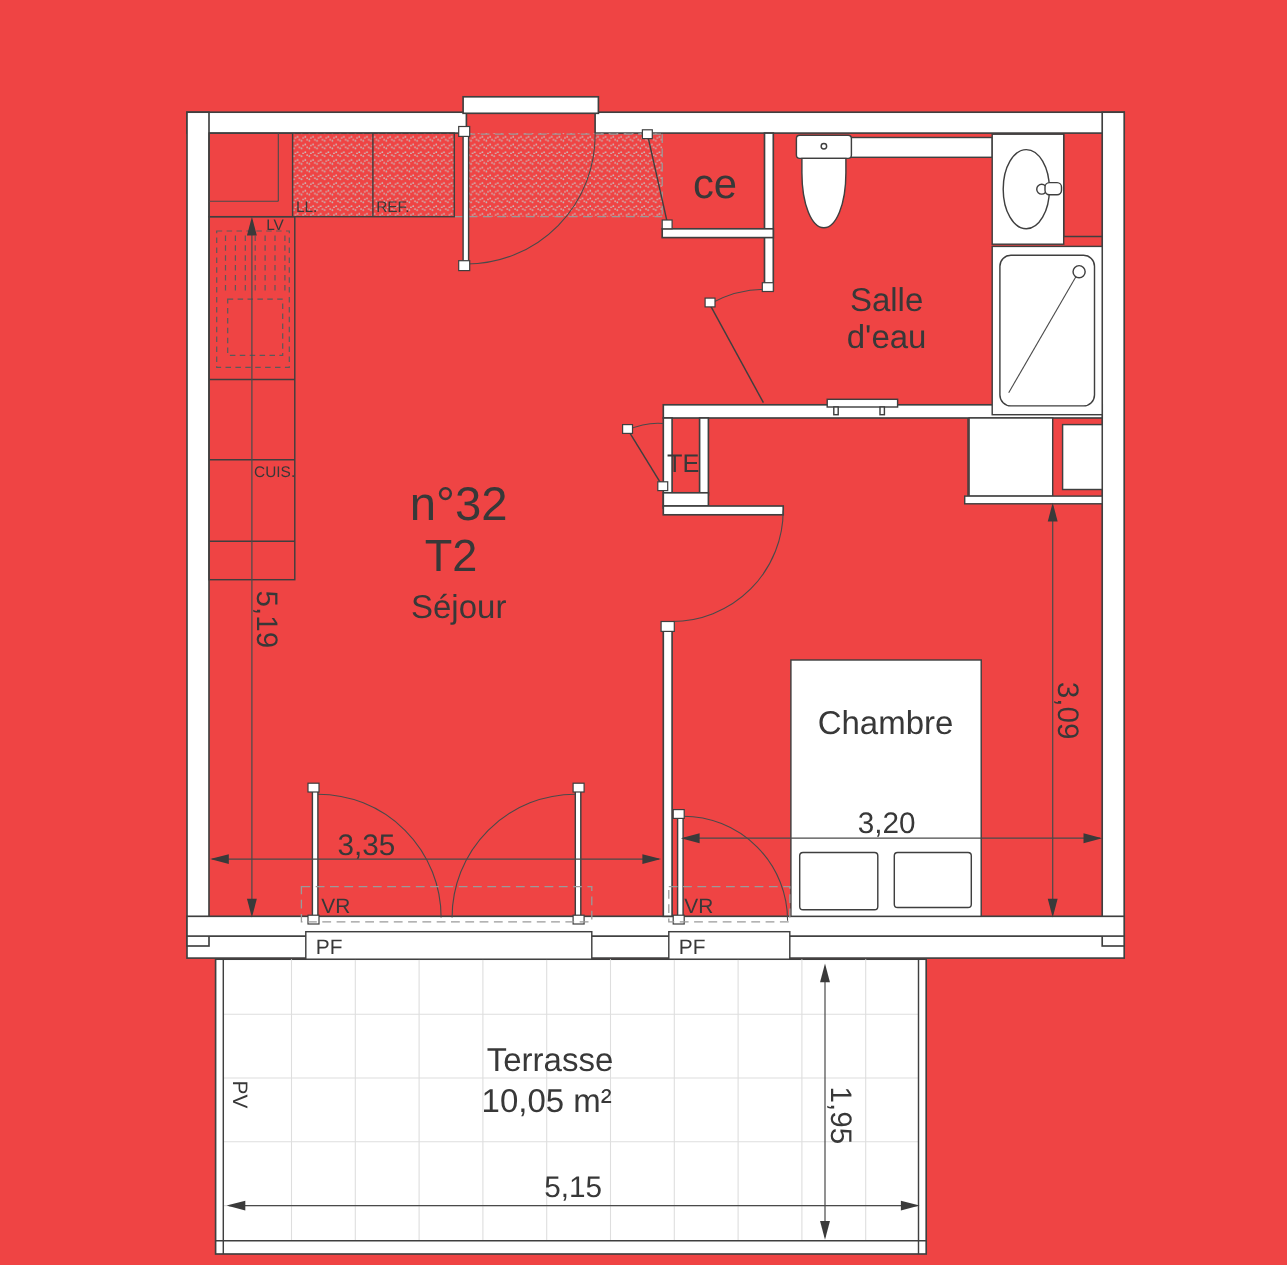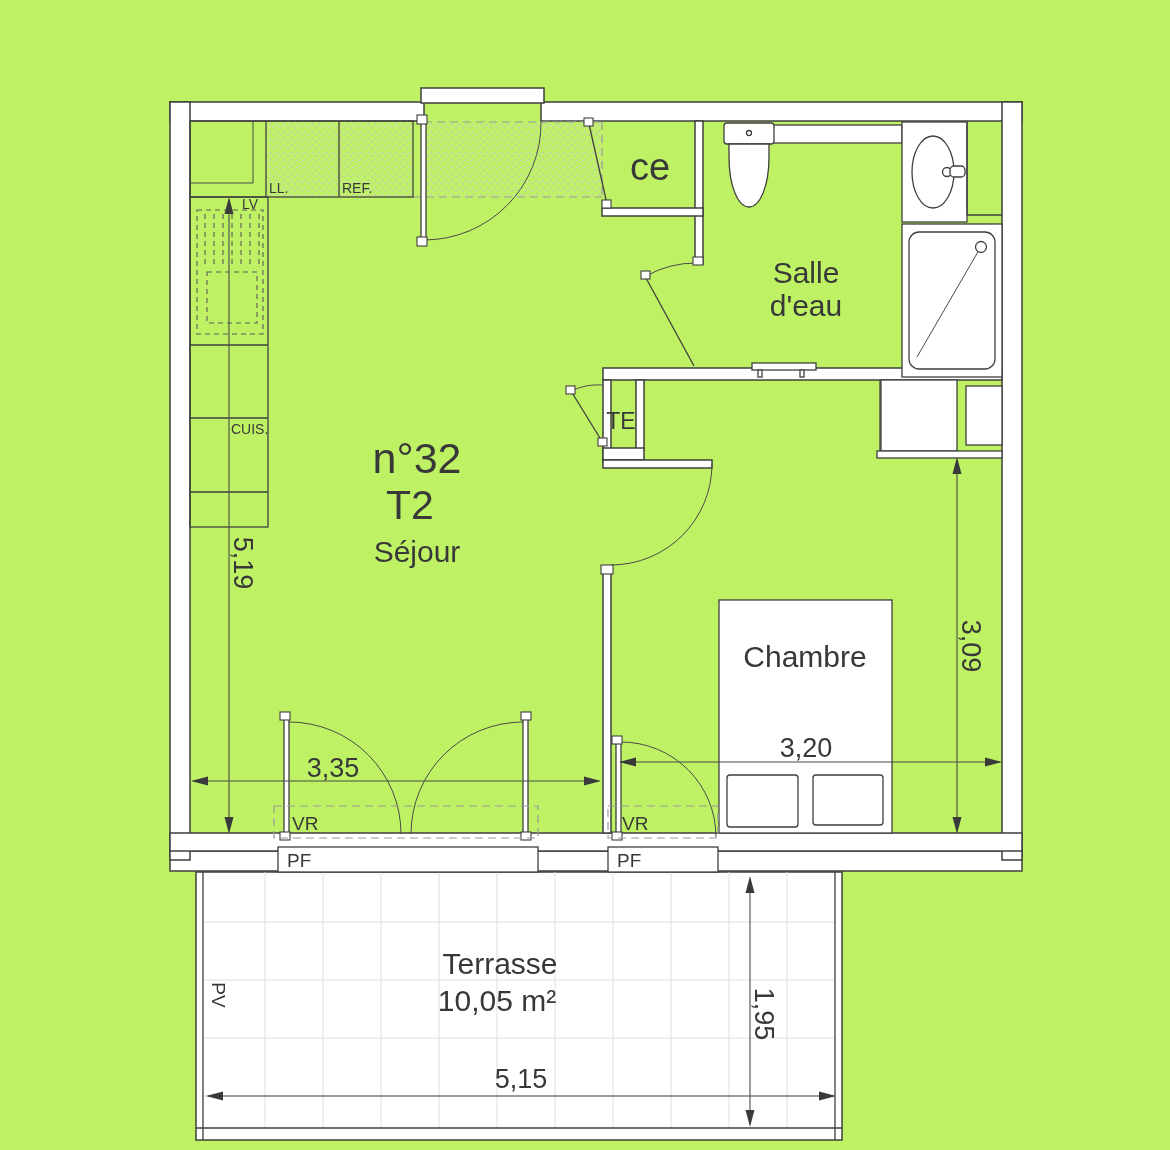--- a/index.html
+++ b/index.html
@@ -1,16 +1,16 @@
 <!DOCTYPE html>
 <html><head>
 <meta charset="utf-8">
 <style>
   html,body{margin:0;padding:0;background:#ffffff;}
-  .stage{position:relative;width:1170px;height:1150px;background:#bef264;overflow:hidden;
+  .stage{position:relative;width:1170px;height:1150px;background:#ef4444;overflow:hidden;
          font-family:"Liberation Sans", sans-serif;}
   svg{display:block}
   svg text{fill:#383838;font-family:"Liberation Sans", sans-serif;}
   .w    {fill:#ffffff;stroke:#3f3f3f;stroke-width:1.5;}
   .ln   {fill:none;stroke:#3f3f3f;stroke-width:1.3;}
   .thin {fill:none;stroke:#4a4a4a;stroke-width:1;}
   .fix  {fill:#ffffff;stroke:#3f3f3f;stroke-width:1.3;}
   .dashg{fill:none;stroke:#9a9a9a;stroke-width:1.2;stroke-dasharray:8 5;}
   .dashb{fill:none;stroke:#5a5a5a;stroke-width:1.1;stroke-dasharray:5 4;}
   .grid {stroke:#dedede;stroke-width:1;}

